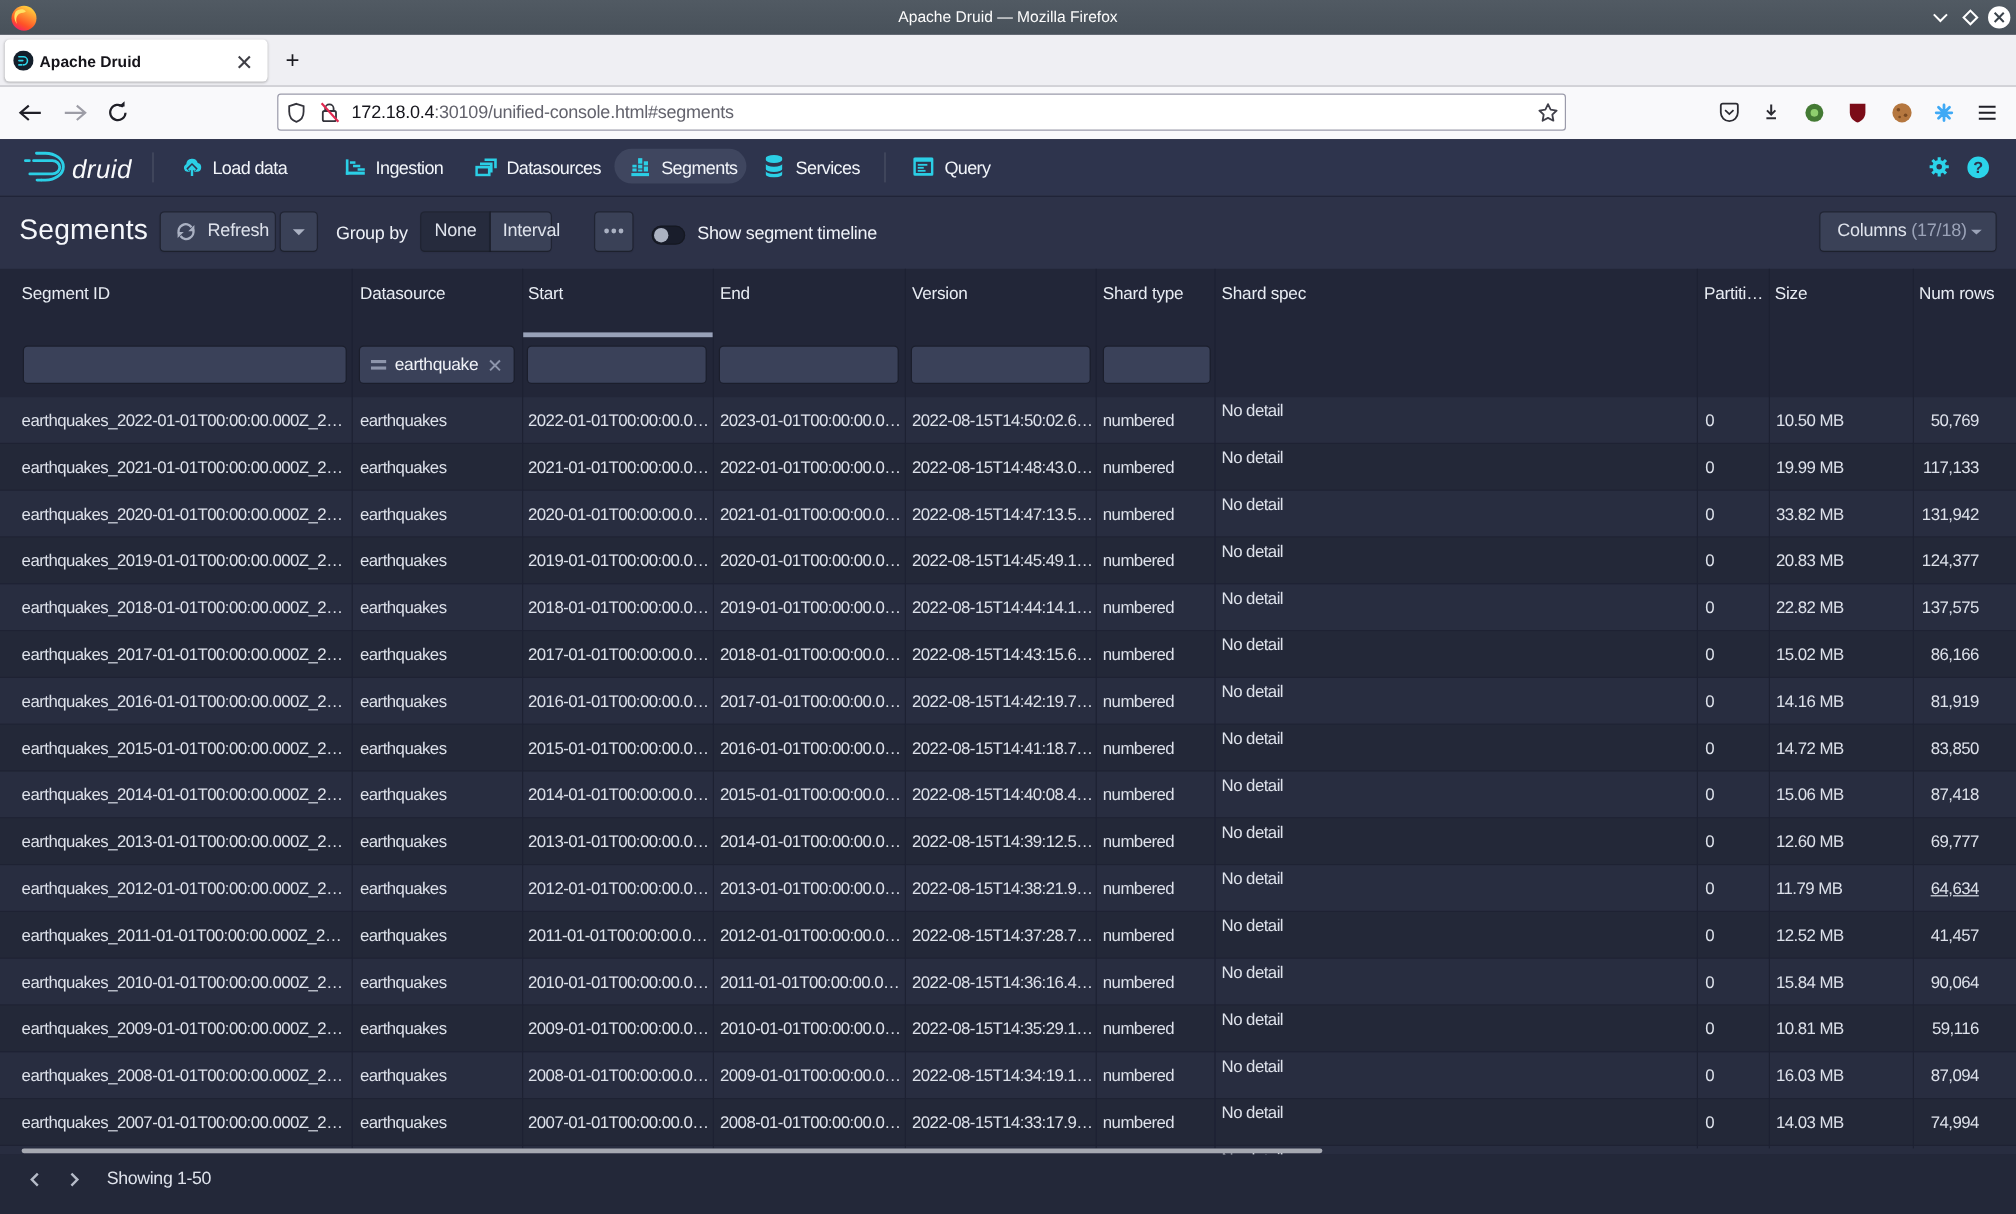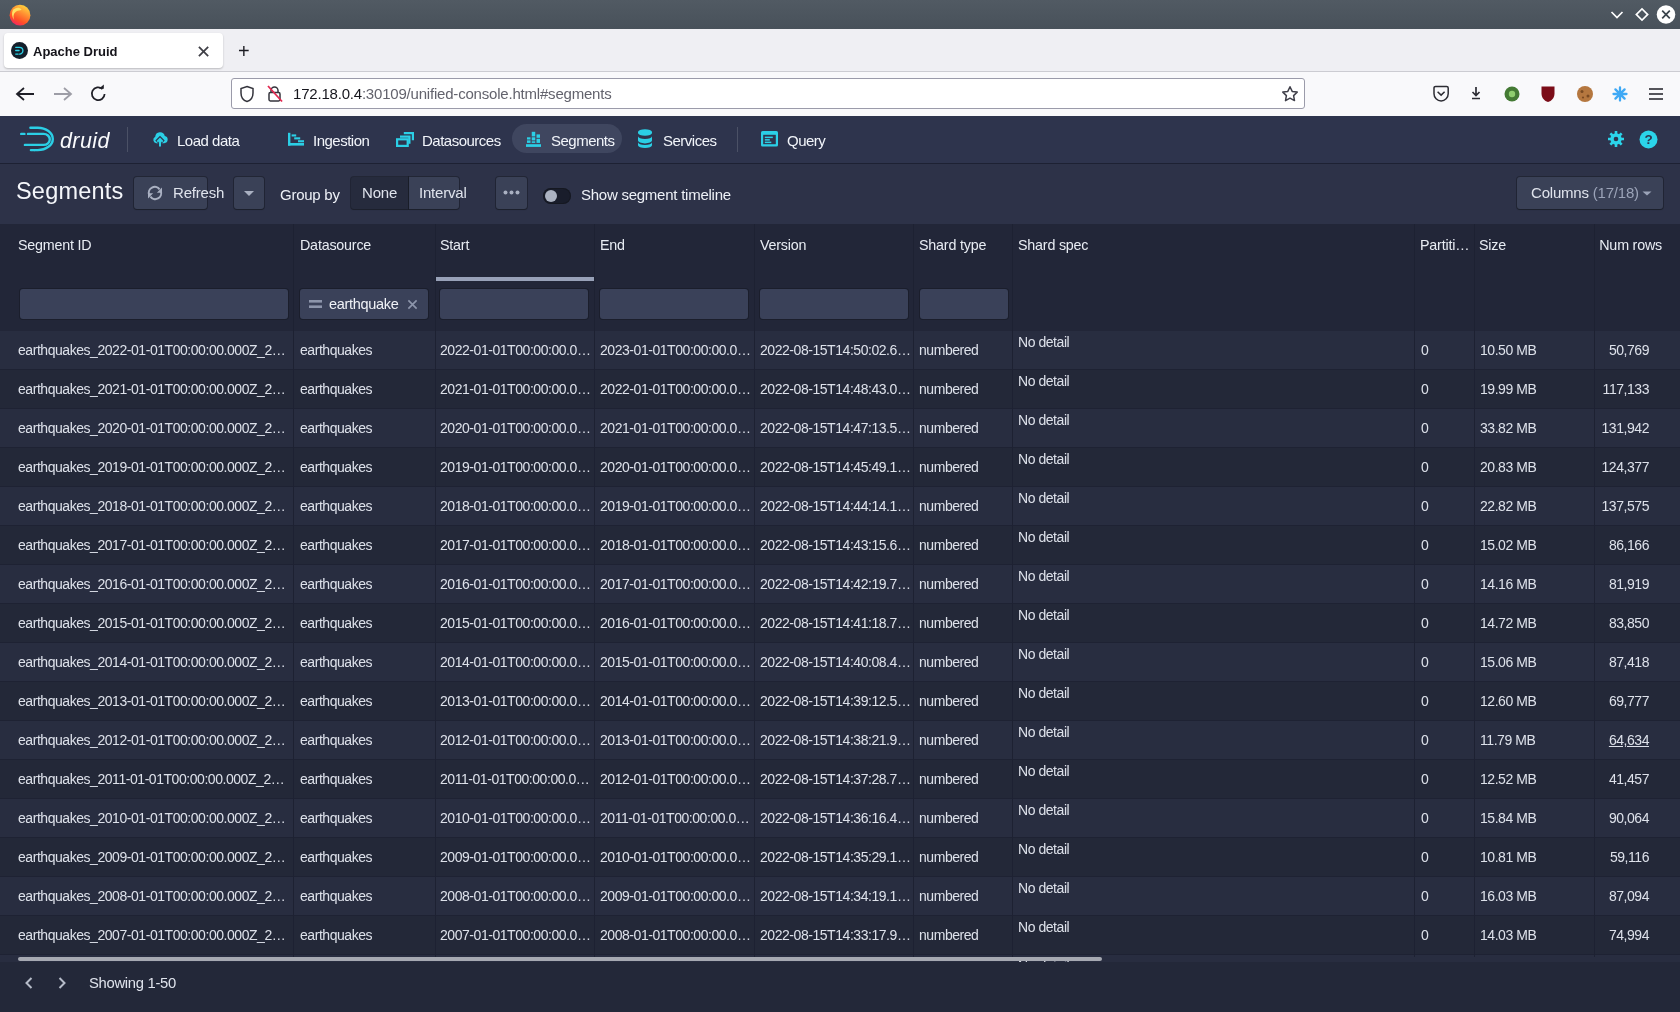--- a/index.html
+++ b/index.html
@@ -66,20 +66,21 @@
 <linearGradient id="ffg" x1="0.75" y1="0.05" x2="0.25" y2="1">
 <stop offset="0" stop-color="#ffd23e"></stop>
           <stop offset="0.35" stop-color="#ff9032"></stop>
 <stop offset="0.7" stop-color="#ff5126"></stop>
           <stop offset="1" stop-color="#f3206a"></stop>
 </linearGradient>
 </defs>
 <circle cx="12" cy="12.2" r="10.4" fill="url(#ffg)"></circle>
 <path d="M5 6.8 C3.4 9.8 3.7 14 6.2 17 C4.8 13.2 5.8 10 8.1 8.5 C10.3 7.1 12.4 7.9 13.6 6.5 C12.3 4.9 10.3 4.5 8.7 4.9 C7.4 5.2 5.8 5.9 5 6.8 Z" fill="#ffe263"></path>
 </svg>
+<div class="abs" id="titletext">Apache Druid — Mozilla Firefox</div>
 <svg class="abs" style="left:1604px;top:4px" width="72" height="21" viewBox="0 0 72 21">
 <path d="M7.5 8 l5.5 5.5 l5.5 -5.5" stroke="#fff" stroke-width="1.7" fill="none"></path>
 <rect x="34" y="6.5" width="8" height="8" fill="none" stroke="#fff" stroke-width="1.7" transform="rotate(45 38 10.5)"></rect>
 <circle cx="62" cy="10.5" r="9.3" fill="#fff"></circle>
 <path d="M58.2 6.7 l7.6 7.6 M65.8 6.7 l-7.6 7.6" stroke="#3a434b" stroke-width="1.7"></path>
 </svg>
 
 <div class="abs" id="tab"></div>
 <svg class="abs" style="left:11px;top:42px" width="17" height="17" viewBox="0 0 18 18">
 <circle cx="9" cy="9" r="9" fill="#141f2b"></circle>
@@ -204,21 +205,21 @@
 <text x="9.5" y="14" text-anchor="middle" font-family="Liberation Sans" font-size="13.5" font-weight="700" fill="#2e344d">?</text>
 </svg>
 <span class="abs dnavtxt" style="left:177px">Load data</span>
 <span class="abs dnavtxt" style="left:313px">Ingestion</span>
 <span class="abs dnavtxt" style="left:422px">Datasources</span>
 <span class="abs dnavtxt" style="left:551px">Segments</span>
 <span class="abs dnavtxt" style="left:663px">Services</span>
 <span class="abs dnavtxt" style="left:787px">Query</span>
 
 <span class="abs" id="stitle">Segments</span>
-<div class="abs btn" style="left:134px;top:177px;width:73px;height:32px">
+<div class="abs btn" style="left:134px;top:177px;width:95px;height:32px">
 <svg class="abs" style="left:13px;top:8px" width="16" height="16" viewBox="0 0 16 16">
 <path d="M2.1 9.8 A 6 6 0 0 1 12.6 4.3 M13.9 6.2 A 6 6 0 0 1 3.4 11.7" stroke="#aab1c2" stroke-width="2" fill="none"></path>
 <path d="M15 2.6 V7.7 H9.9 Z" fill="#aab1c2"></path>
 <path d="M1 13.4 V8.3 H6.1 Z" fill="#aab1c2"></path>
 </svg>
 <span class="abs" style="left:39px;top:7px">Refresh</span>
 </div>
 <div class="abs btn" style="left:234px;top:177px;width:30px;height:32px">
 <svg class="abs" style="left:9px;top:13px" width="12" height="7" viewBox="0 0 12 7">
         <path d="M1 1 l5 5 5 -5 Z" fill="#aab1c2"></path>

